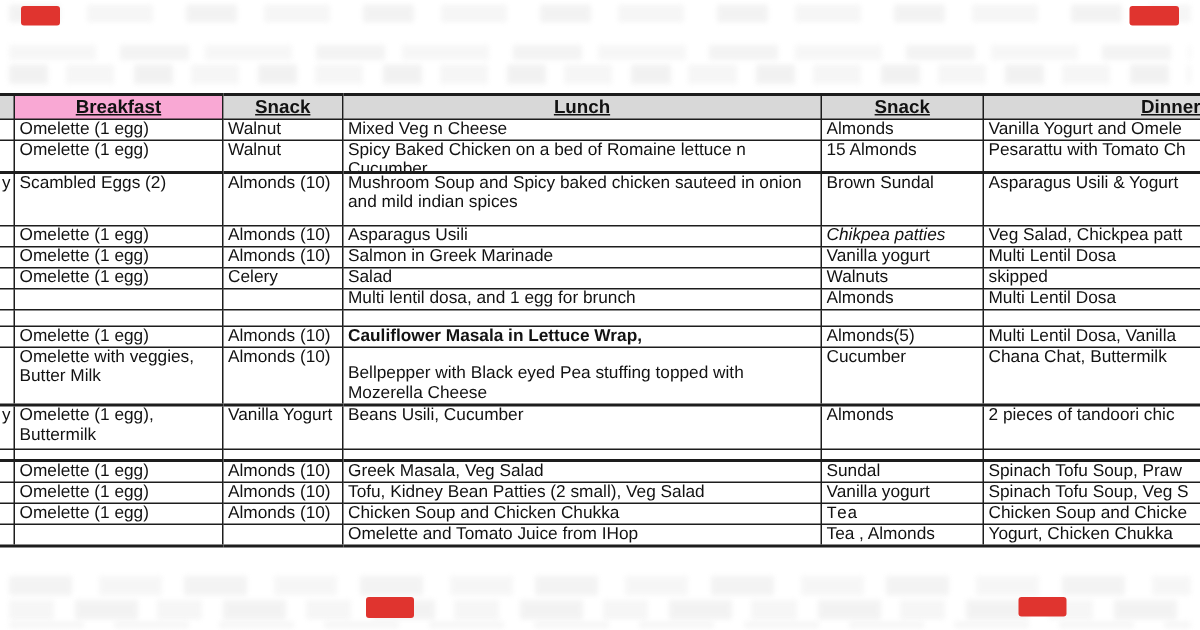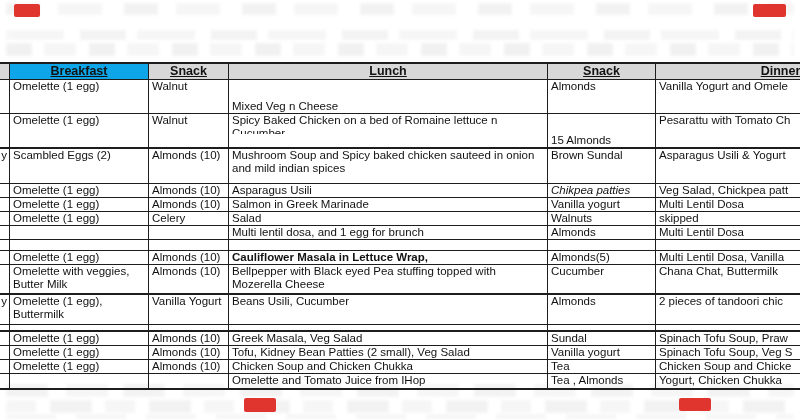--- a/index.html
+++ b/index.html
@@ -43,40 +43,40 @@
         <col style="width: 60px;">
         <col style="width: 139px;">
         <col style="width: 80px;">
         <col style="width: 319px;">
         <col style="width: 108px;">
         <col style="width: 250px;">
       </colgroup>
     <thead>
         <tr id="hrow">
           <th style="text-decoration: none; background: rgb(216, 216, 216);"></th>
-          <th style="background: #0ea5e9;">Breakfast</th>
+          <th style="background: #f9a8d4;">Breakfast</th>
           <th style="background: rgb(216, 216, 216);">Snack</th>
           <th style="background: rgb(216, 216, 216);">Lunch</th>
           <th style="background: rgb(216, 216, 216);">Snack</th>
           <th style="background: rgb(216, 216, 216);">Dinner</th>
         </tr>
       </thead>
     <tbody id="tbody">
         <tr style="height: 14px;">
           <td class="c-day">
             <div class="cellc" style="max-height: 13px;"></div>
           </td>
           <td>
             <div class="cellc" style="max-height: 13px;">Omelette (1 egg)</div>
           </td>
           <td>
             <div class="cellc" style="max-height: 13px;">Walnut</div>
           </td>
           <td>
-            <div class="cellc" style="max-height: 13px; margin-top: 20px;">Mixed Veg n Cheese</div>
+            <div class="cellc" style="max-height: 13px;">Mixed Veg n Cheese</div>
           </td>
           <td>
             <div class="cellc" style="max-height: 13px;">Almonds</div>
           </td>
           <td>
             <div class="cellc" style="max-height: 13px;">Vanilla Yogurt and Omele</div>
           </td>
         </tr>
         <tr style="height: 21px;">
           <td class="c-day">
@@ -85,21 +85,21 @@
           <td>
             <div class="cellc" style="max-height: 20px;">Omelette (1 egg)</div>
           </td>
           <td>
             <div class="cellc" style="max-height: 20px;">Walnut</div>
           </td>
           <td>
             <div class="cellc" style="max-height: 20px;">Spicy Baked Chicken on a bed of Romaine lettuce n Cucumber</div>
           </td>
           <td>
-            <div class="cellc" style="max-height: 20px; margin-top: 20px;">15 Almonds</div>
+            <div class="cellc" style="max-height: 20px;">15 Almonds</div>
           </td>
           <td>
             <div class="cellc" style="max-height: 20px;">Pesarattu with Tomato Ch</div>
           </td>
         </tr>
         <tr class="thick" style="height: 35px;">
           <td class="c-day">
             <div class="cellc" style="max-height: 34px;">y</div>
           </td>
           <td>
@@ -242,21 +242,21 @@
           <td class="c-day">
             <div class="cellc" style="max-height: 29px;"></div>
           </td>
           <td>
             <div class="cellc" style="max-height: 29px;">Omelette with veggies, Butter Milk</div>
           </td>
           <td>
             <div class="cellc" style="max-height: 29px;">Almonds (10)</div>
           </td>
           <td>
-            <div class="cellc" style="max-height: 29px;">Bellpepper with Black eyed Pea stuffing topped with Mozerella Cheese</div>
+            <div class="cellc" style="max-height: 29px; margin-top: 11px;">Bellpepper with Black eyed Pea stuffing topped with Mozerella Cheese</div>
           </td>
           <td>
             <div class="cellc" style="max-height: 29px;">Cucumber</div>
           </td>
           <td>
             <div class="cellc" style="max-height: 29px;">Chana Chat, Buttermilk</div>
           </td>
         </tr>
         <tr class="thick" style="height: 30px;">
           <td class="c-day">
@@ -345,21 +345,21 @@
           <td>
             <div class="cellc" style="max-height: 13px;">Omelette (1 egg)</div>
           </td>
           <td>
             <div class="cellc" style="max-height: 13px;">Almonds (10)</div>
           </td>
           <td>
             <div class="cellc" style="max-height: 13px;">Chicken Soup and Chicken Chukka</div>
           </td>
           <td>
-            <div class="cellc" style="max-height: 13px;">Tea</div>
+            <div class="cellc" style="max-height: 13px; font-family: Liberation Mono, monospace;">Tea</div>
           </td>
           <td>
             <div class="cellc" style="max-height: 13px;">Chicken Soup and Chicke</div>
           </td>
         </tr>
         <tr style="height: 15px;">
           <td class="c-day">
             <div class="cellc" style="max-height: 14px;"></div>
           </td>
           <td>

